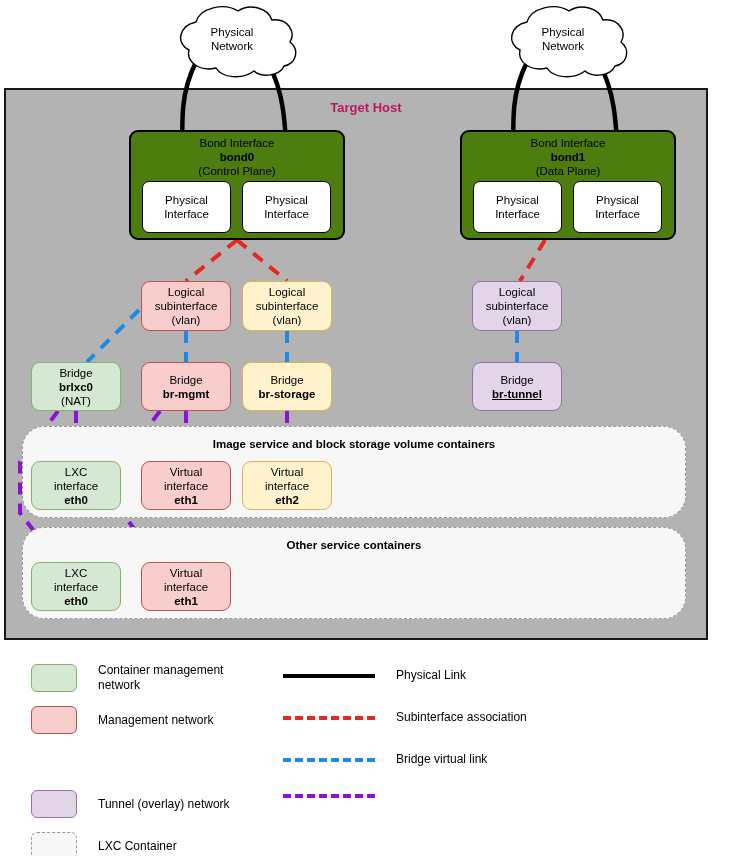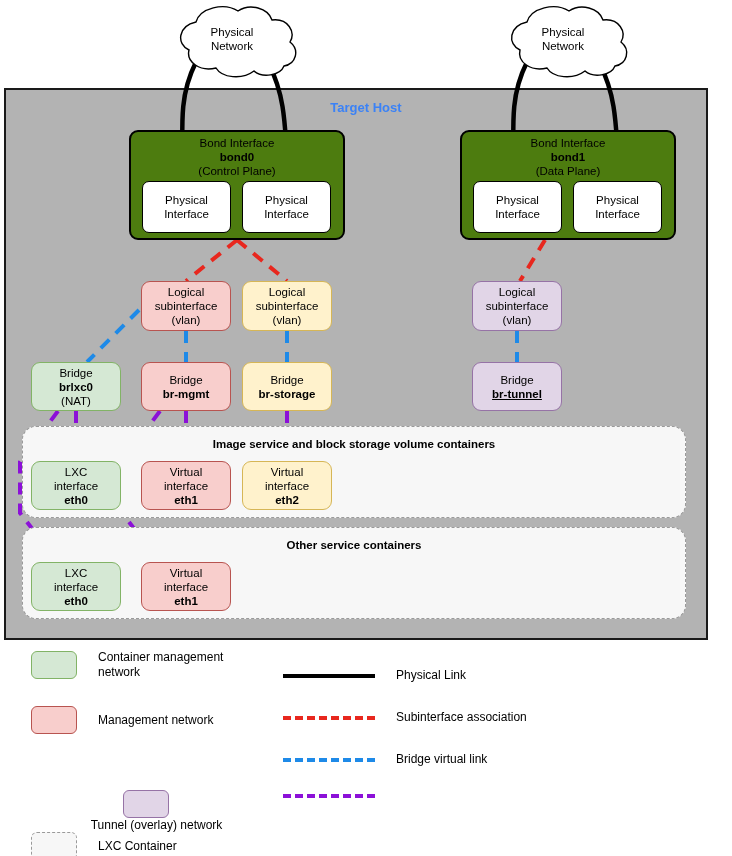--- a/index.html
+++ b/index.html
@@ -8,37 +8,37 @@
        -webkit-font-smoothing:antialiased;}
   #canvas{position:absolute;left:0;top:0;width:732px;height:856px;overflow:hidden;}
   svg.layer{position:absolute;left:0;top:0;width:732px;height:856px;overflow:visible;}
   #edges{z-index:2;pointer-events:none;}
   #clouds{z-index:5;pointer-events:none;}
 
   
   .host-box{position:absolute;left:4px;top:88px;width:704px;height:552px;
             background:#b3b3b3;border:2px solid #1a1a1a;box-sizing:border-box;z-index:1;}
   .host-title{position:absolute;left:0;top:100px;width:732px;text-align:center;
-              font-size:13px;font-weight:bold;color:#3b82f6;z-index:6;}
+              font-size:13px;font-weight:bold;color:#be185d;z-index:6;}
 
   
   .node{position:absolute;box-sizing:border-box;display:flex;flex-direction:column;
         align-items:center;justify-content:center;text-align:center;
         font-size:11.5px;line-height:14px;color:#000;z-index:6;
         border-radius:9px;border:1.6px solid #000;background:#fff;}
   .green {background:#d5e8d4;border-color:#82b366;}
   .pink  {background:#f8cecc;border-color:#b85450;}
   .yellow{background:#fff2cc;border-color:#d6b656;}
   .purple{background:#e1d5e7;border-color:#9673a6;}
   .white {background:#4d7c0f;border-color:#000000;border-width:2.4px;}
   .phy   {background:#ffffff;border-color:#000000;border-width:1.4px;border-radius:7px;}
 
   
   .cpanel{position:absolute;box-sizing:border-box;background:#f7f7f7;
-          border:1.6px dashed #9a9a9a;border-radius:14px;z-index:3;}
+          border:1.6px dashed #9a9a9a;border-radius:22px;z-index:3;}
   .cpanel-title{position:absolute;width:100%;text-align:center;top:11px;
                 font-size:11.5px;font-weight:bold;color:#000;}
 
   
   .legend{position:absolute;left:0;top:648px;width:732px;height:208px;z-index:8;}
   .lg-row{position:absolute;display:flex;align-items:center;}
   .lg-sw{width:46px;height:28px;border-radius:6px;border:1.5px solid #000;
          box-sizing:border-box;flex:0 0 auto;}
   .lg-sw.dashedbox{background:#f7f7f7;border:1.5px dashed #9a9a9a;}
   .lg-txt{margin-left:21px;font-size:12px;line-height:15px;color:#000;}
@@ -191,32 +191,32 @@
     <div style="font-weight:bold;">eth0</div>
   </div>
   <div class="node pink" style="left:141px;top:562px;width:90px;height:49px;">
     <div>Virtual</div>
     <div>interface</div>
     <div style="font-weight:bold;">eth1</div>
   </div>
 
   <div class="legend">
 
-    <div class="lg-row" style="left:31px;top:2px;width:230px;">
+    <div class="lg-row" style="left:31px;top:15px;width:230px;">
       <div class="lg-sw" style="background:#d5e8d4;border-color:#82b366;"></div>
       <div class="lg-txt">Container management network</div>
     </div>
 
     <div class="lg-row" style="left:31px;top:58px;width:230px;">
       <div class="lg-sw" style="background:#f8cecc;border-color:#b85450;"></div>
       <div class="lg-txt">Management network</div>
     </div>
 
 
-    <div class="lg-row" style="left:31px;top:142px;width:230px;flex-direction:column;">
+    <div class="lg-row" style="left:31px;top:142px;width:230px;">
       <div class="lg-sw" style="background:#e1d5e7;border-color:#9673a6;"></div>
       <div class="lg-txt">Tunnel (overlay) network</div>
     </div>
 
     <div class="lg-row" style="left:31px;top:184px;width:230px;">
       <div class="lg-sw dashedbox"></div>
       <div class="lg-txt">LXC Container</div>
     </div>
 
     <div class="lg-row" style="left:283px;top:20px;">

